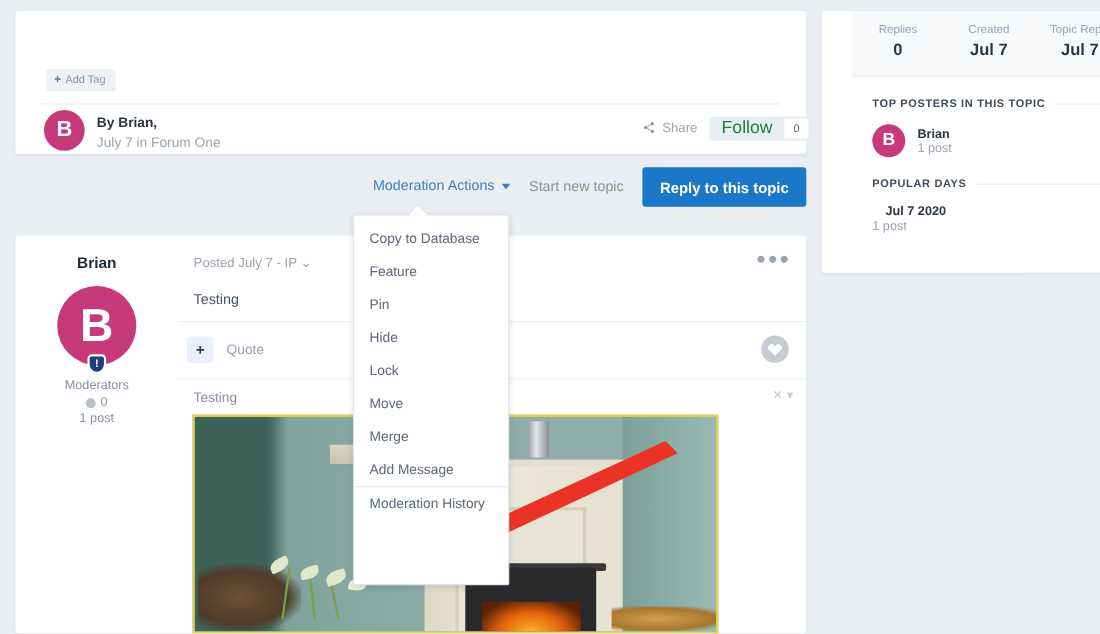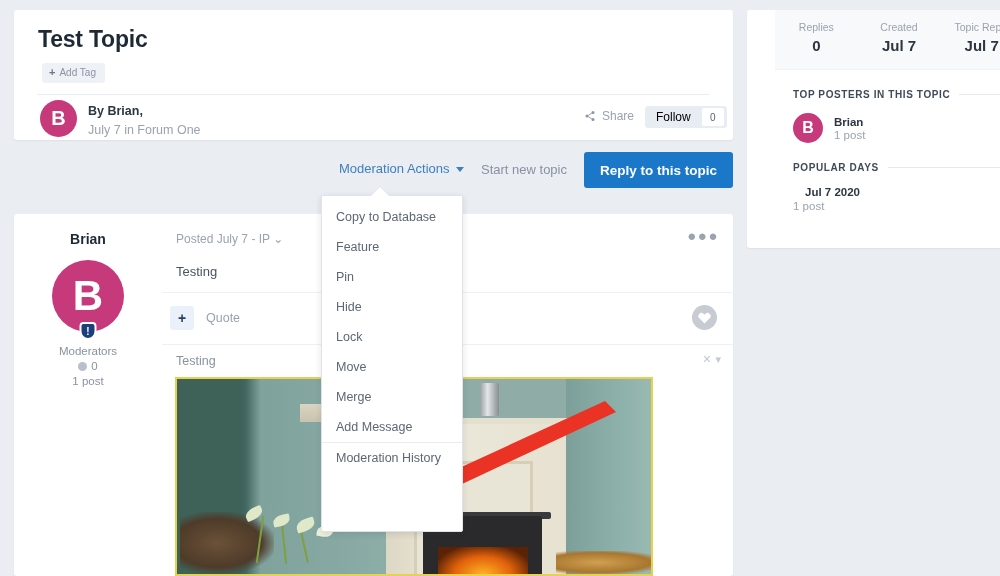--- a/index.html
+++ b/index.html
@@ -59,21 +59,21 @@
     color: #9aa3b0; font-size: 12px; cursor: pointer;
   }
   .follow-group {
     position: absolute; left: 631px; top: 96px;
     display: flex; align-items: stretch;
     background: #e8edf4; border-radius: 3px; overflow: hidden;
     height: 22px; cursor: pointer;
   }
   .follow-label {
     display: flex; align-items: center; padding: 0 11px;
-    font-size: 12px; color: #000000;
+    font-size: 16px; color: #15803d;
   }
   .follow-count {
     display: flex; align-items: center; justify-content: center;
     background: #ffffff; min-width: 22px; margin: 2px 3px 2px 0;
     border-radius: 2px; font-size: 10px; color: #58647a;
   }
 
   
   .action-bar {
     position: absolute; left: 14px; top: 152px; width: 719px; height: 36px;
@@ -295,21 +295,20 @@
   .poster-posts { font-size: 11.5px; color: #9aa3b0; margin-top: 1px; }
   .day-name { font-size: 11.5px; font-weight: bold; color: #2c3642; margin-top: 13px; cursor: pointer; margin-left: 12px; }
   .day-posts { font-size: 11.5px; color: #9aa3b0; margin-top: 2px; }
 </style>
 </head>
 <body>
 
 <div class="page">
 
   <div class="topic-card">
-    <div class="topic-title">Test Topic</div>
 
     <div class="add-tag">
       <span class="plus">+</span>
       <span>Add Tag</span>
     </div>
 
     <div class="topic-divider"></div>
 
     <div class="byline-avatar">B</div>
     <div class="byline-text">

